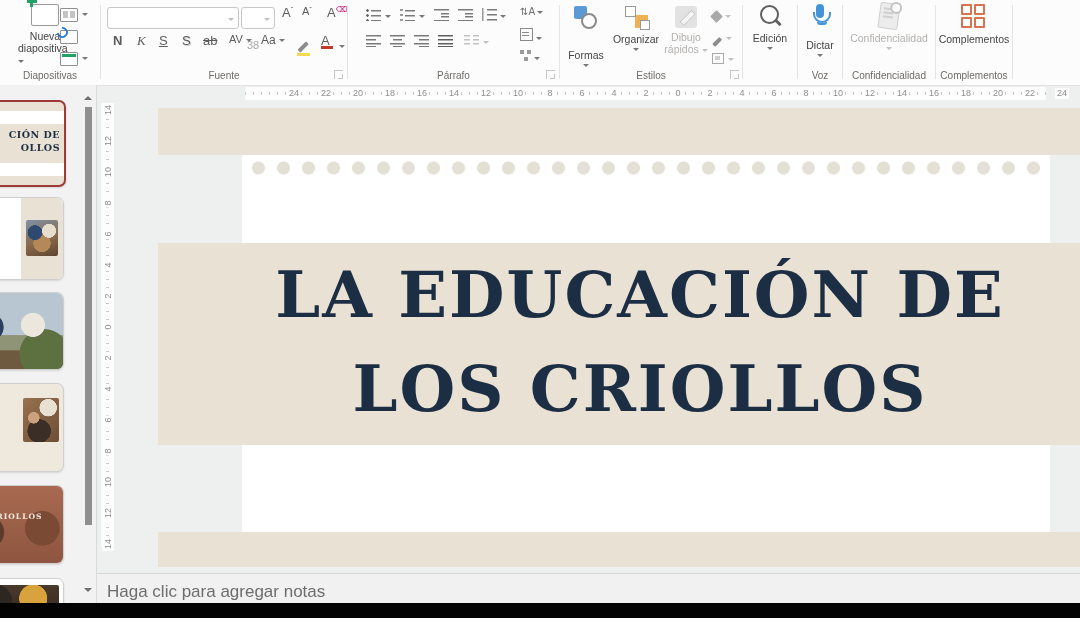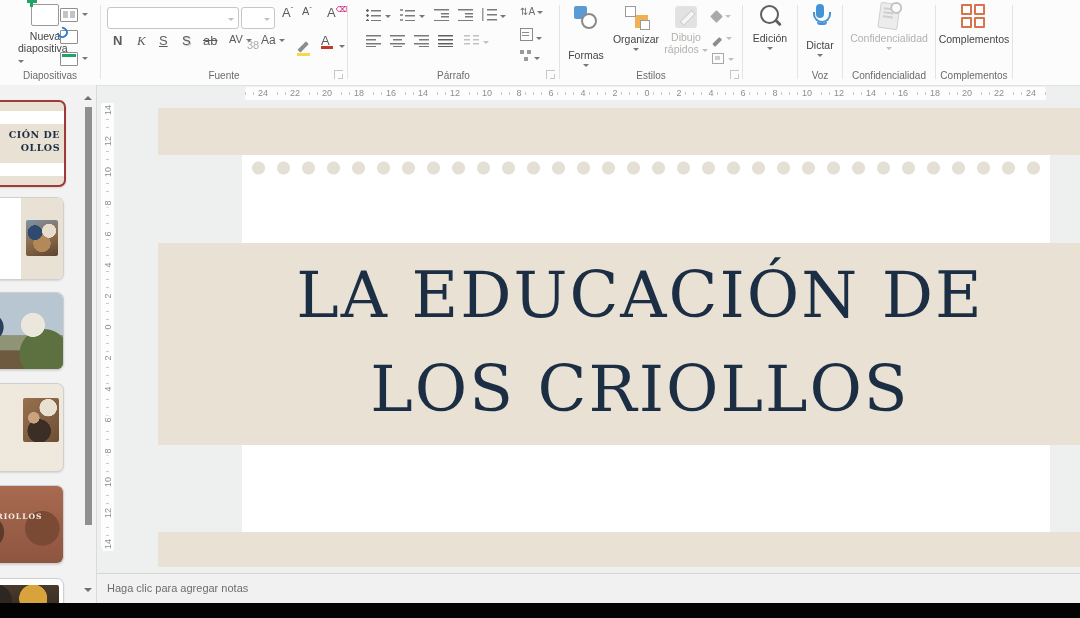--- a/index.html
+++ b/index.html
@@ -102,39 +102,39 @@
   .t5 .cap{position:absolute;left:0;right:0;top:26px;text-align:center;font-family:"DejaVu Serif",serif;font-size:7.5px;letter-spacing:1px;color:#f4ece0;font-weight:bold;}
   .t6{top:493px;height:40px;}
   .t6 .img{position:absolute;left:4px;right:4px;top:6px;height:30px;border-radius:2px;background:radial-gradient(circle at 70% 45%,#d8a33c 0 22%,transparent 23%),radial-gradient(circle at 25% 55%,#2e2620 0 26%,transparent 27%),linear-gradient(#4a3a2c,#35291f);}
   .sbar-track{position:absolute;right:3px;top:3px;width:10px;bottom:3px;}
   .sbar-thumb{position:absolute;left:1.5px;width:7px;top:19px;height:418px;background:#8f8f8f;}
   .arrow-up{position:absolute;left:1px;top:4px;width:0;height:0;border:4px solid transparent;border-bottom-color:#6f6f6f;cursor:pointer;}
   .arrow-dn{position:absolute;left:1px;bottom:4px;width:0;height:0;border:4px solid transparent;border-top-color:#6f6f6f;cursor:pointer;}
   
   .h-ruler{position:absolute;left:245px;top:87px;width:801px;height:13px;background:#fdfdfd;border-radius:2px;
      background-image:repeating-linear-gradient(to right,#c9c9c9 0 1px,transparent 1px 8px);background-size:100% 3px;background-position:0 5px;background-repeat:no-repeat;}
-  .hnum{position:absolute;top:1px;font-size:9px;color:#8e8e8e;transform:translateX(-50%);background:#fdfdfd;padding:0 2px;line-height:11px;}
+  .hnum{position:absolute;top:1px;font-size:9px;color:#8e8e8e;transform:translateX(-50%);background:#fdfdfd;padding:0 2px;line-height:11px;margin-left:31px;}
   .v-ruler{position:absolute;left:101px;top:103px;width:13px;height:445px;background:#fdfdfd;border-radius:2px;
      background-image:repeating-linear-gradient(to bottom,#c9c9c9 0 1px,transparent 1px 8px);background-size:3px 100%;background-position:5px 0;background-repeat:no-repeat;}
   .vnum{position:absolute;left:50%;font-size:9px;color:#8e8e8e;transform:translate(-50%,-50%) rotate(-90deg);background:#fdfdfd;padding:0 2px;line-height:11px;}
   
   .band{position:absolute;left:158px;width:922px;background:#e9e1d3;}
   .b1{top:108px;height:47px;}
   .b2{top:243px;height:202px;}
   .b3{top:532px;height:35px;}
   .wbox{position:absolute;left:242px;width:808px;background:#fff;}
   .wt{top:155px;height:88px;}
   .wt:before{content:"";position:absolute;left:4px;right:0;top:4px;height:20px;
      background-image:radial-gradient(circle at 50% 50%,rgba(196,186,163,.45) 0 6px,rgba(196,186,163,0) 7px);background-size:25px 18px;background-repeat:repeat-x;}
   .wb{top:445px;height:87px;}
   .slide-title{position:absolute;left:242px;top:248px;width:796px;text-align:center;cursor:text;
-     font-family:"DejaVu Serif",serif;font-size:64px;line-height:94px;letter-spacing:2px;color:#1c2e44;font-weight:400;}
+     font-family:"DejaVu Serif",serif;font-size:64px;line-height:94px;letter-spacing:2px;color:#1c2e44;font-weight:700;}
   
   .notes{position:absolute;left:97px;top:573px;width:983px;height:30px;background:#f0f1f0;border-top:1px solid #d6d6d6;}
-  .notes span{position:absolute;left:10px;top:8px;font-size:11px;color:#6d6d6d;}
+  .notes span{position:absolute;left:10px;top:8px;font-size:17px;color:#6d6d6d;}
   .bottom-bar{position:absolute;left:0;top:603px;width:1080px;height:15px;background:#030303;z-index:20;}
 </style>
 </head>
 <body>
 
 <div id="app">
 
   <div class="ribbon">
 
     <div class="rgroup" style="left:0;width:100px">

